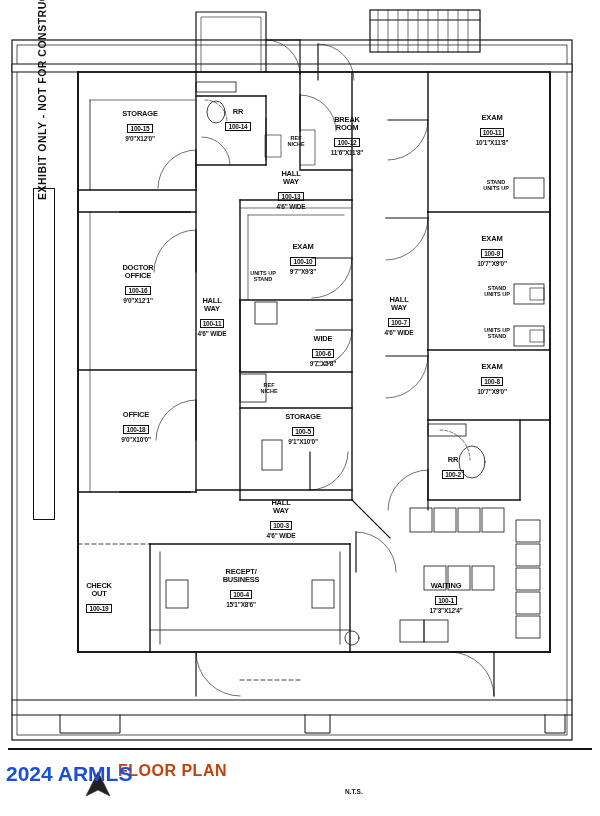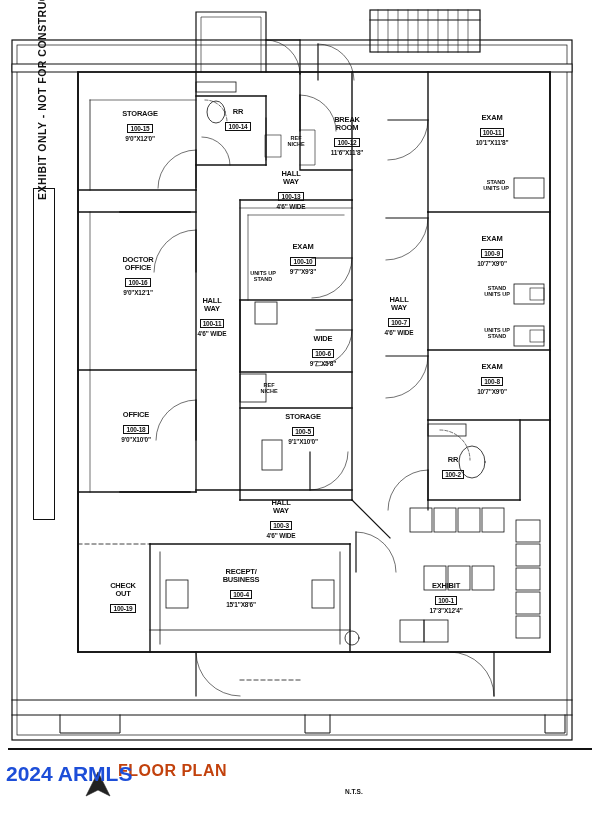--- a/index.html
+++ b/index.html
@@ -337,21 +337,21 @@
     <div class="lbl" style="left: 258px; top: 243px; width: 90px;">
       <span class="name">EXAM</span>
       <div><span class="num">100-10</span></div>
       <span class="dim">9'7"X9'3"</span>
     </div>
     <div class="lbl" style="left: 447px; top: 235px; width: 90px;">
       <span class="name">EXAM</span>
       <div><span class="num">100-9</span></div>
       <span class="dim">10'7"X9'0"</span>
     </div>
-    <div class="lbl" style="left: 93px; top: 256px; width: 90px;">
+    <div class="lbl" style="left: 93px; top: 264px; width: 90px;">
       <span class="name">DOCTOR<br>OFFICE</span>
       <div><span class="num">100-16</span></div>
       <span class="dim">9'0"X12'1"</span>
     </div>
     <div class="lbl" style="left: 167px; top: 297px; width: 90px;">
       <span class="name">HALL<br>WAY</span>
       <div><span class="num">100-11</span></div>
       <span class="dim">4'6" WIDE</span>
     </div>
     <div class="lbl" style="left: 354px; top: 296px; width: 90px;">
@@ -387,25 +387,25 @@
       <span class="name">HALL<br>WAY</span>
       <div><span class="num">100-3</span></div>
       <span class="dim">4'6" WIDE</span>
     </div>
     <div class="lbl" style="left: 196px; top: 568px; width: 90px;">
       <span class="name">RECEPT/<br>BUSINESS</span>
       <div><span class="num">100-4</span></div>
       <span class="dim">15'1"X8'6"</span>
     </div>
     <div class="lbl" style="left: 401px; top: 582px; width: 90px;">
-      <span class="name">EXHIBIT</span>
+      <span class="name">WAITING</span>
       <div><span class="num">100-1</span></div>
       <span class="dim">17'3"X12'4"</span>
     </div>
-    <div class="lbl" style="left: 78px; top: 582px; width: 90px;">
+    <div class="lbl" style="left: 54px; top: 582px; width: 90px;">
       <span class="name">CHECK<br>OUT</span>
       <div><span class="num">100-19</span></div>
     </div>
   </div>
 <div id="annotation-labels">
     <div class="small-note" style="left: 271px; top: 136px; width: 50px;">REF<br>NICHE</div>
     <div class="small-note" style="left: 471px; top: 180px; width: 50px;">STAND<br>UNITS UP</div>
     <div class="small-note" style="left: 238px; top: 271px; width: 50px;">UNITS UP<br>STAND</div>
     <div class="small-note" style="left: 472px; top: 286px; width: 50px;">STAND<br>UNITS UP</div>
     <div class="small-note" style="left: 472px; top: 328px; width: 50px;">UNITS UP<br>STAND</div>

